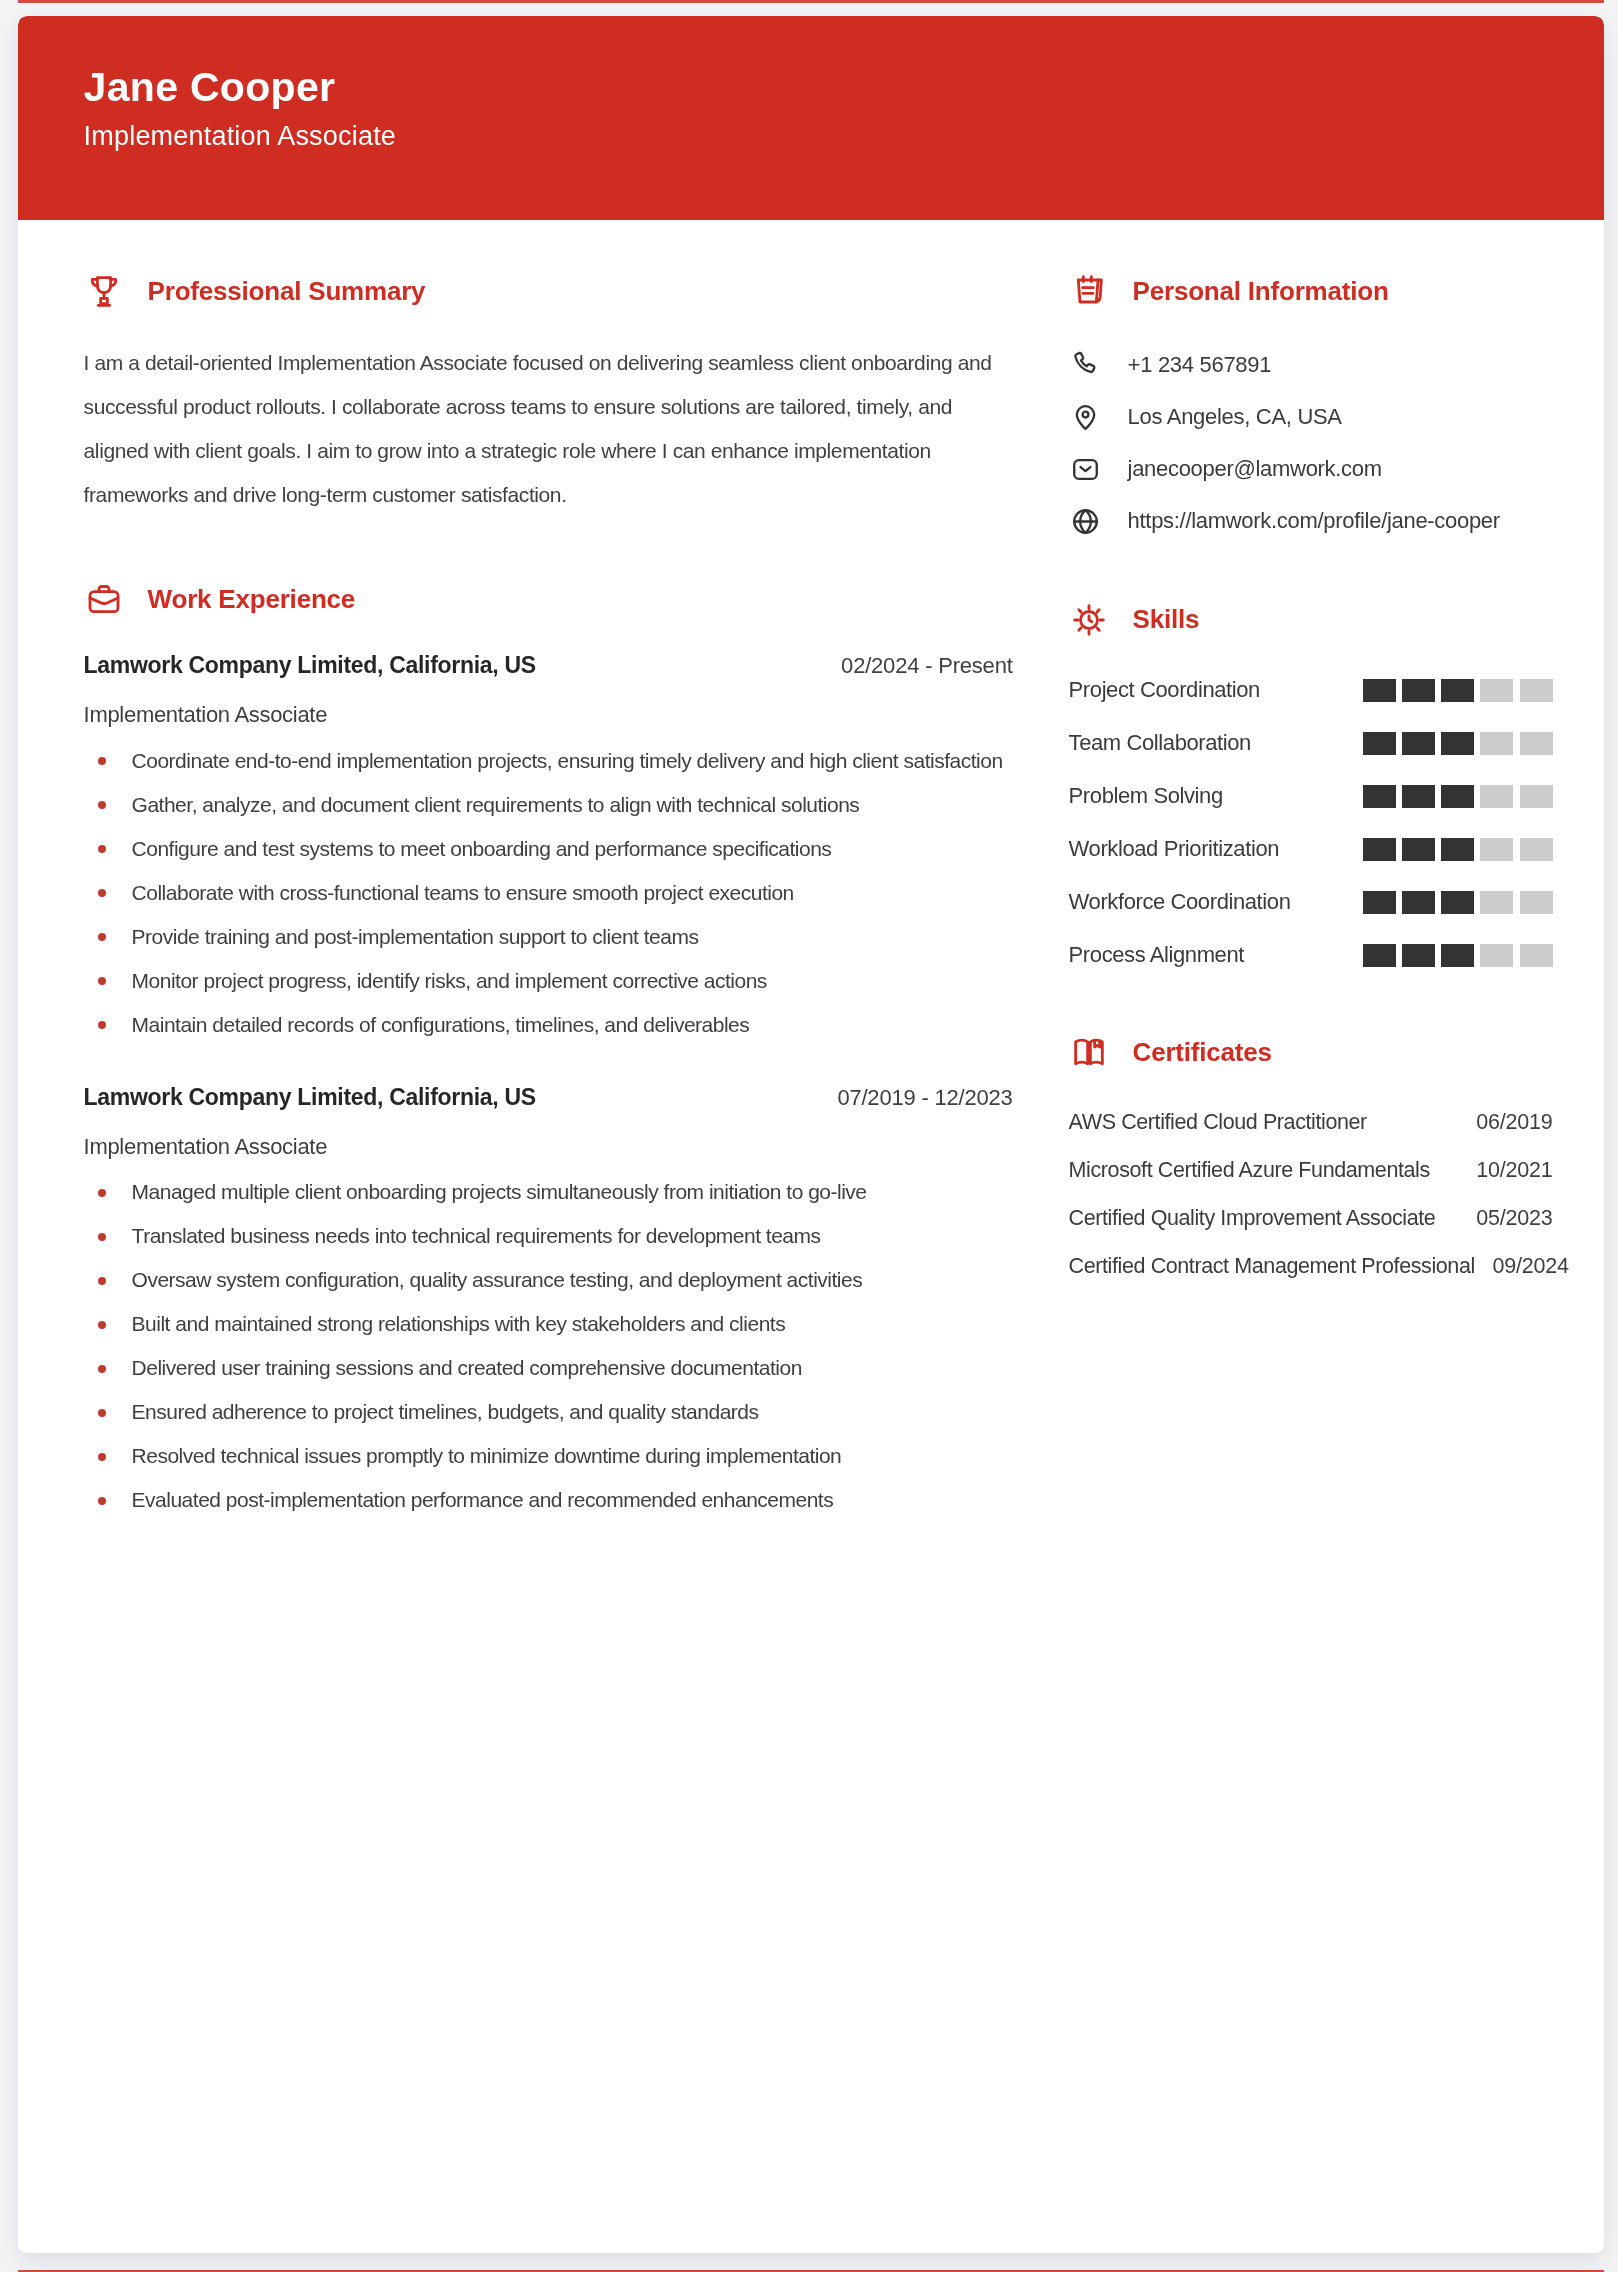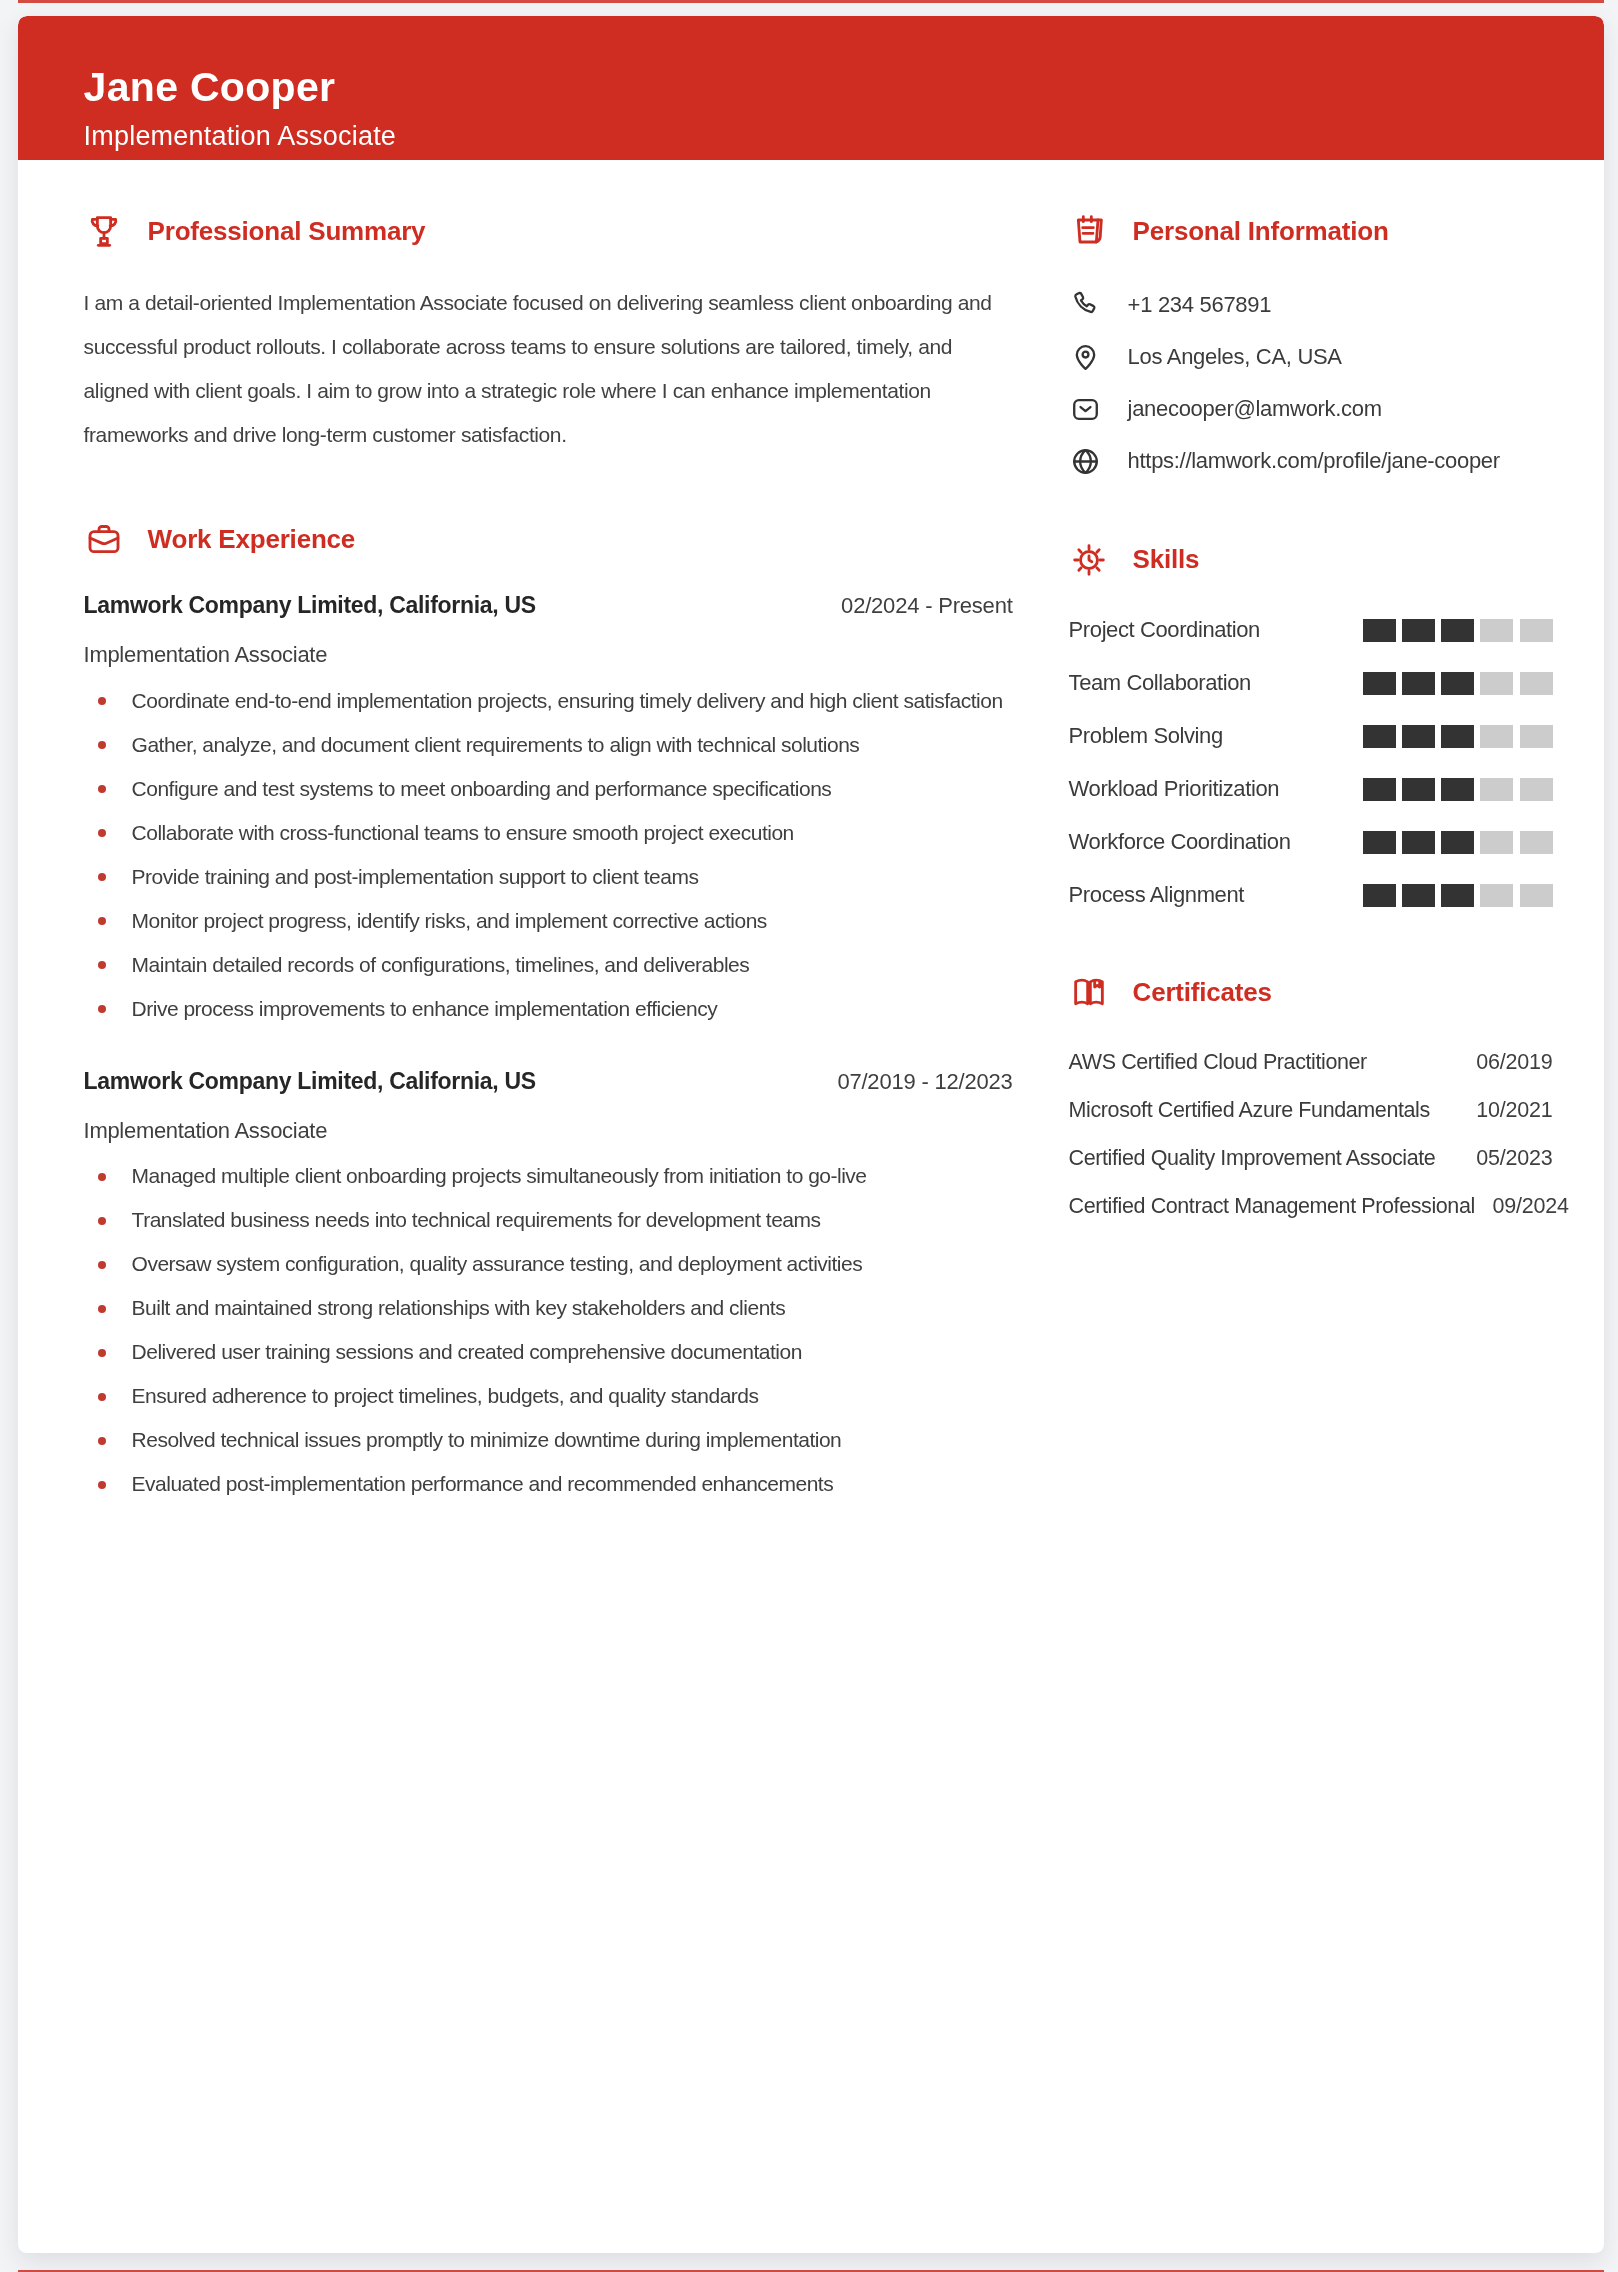--- a/index.html
+++ b/index.html
@@ -20,21 +20,21 @@
     position:absolute; left:17.6px; top:16px;
     width:1586px; height:2237px;
     background:#ffffff;
     border-radius:8.8px;
     box-shadow:0 8.8px 23px rgba(25,35,60,0.10);
     overflow:hidden;
   }
 
   
   .hero {
-    height:144px; background:#cf2d22; color:#ffffff;
+    height:204px; background:#cf2d22; color:#ffffff;
     padding:49px 66px 0 66px;
     border-radius:8.8px 8.8px 0 0;
   }
   .hero h1 { margin:0; font-size:41px; font-weight:700; letter-spacing:0.3px; line-height:1.1; }
   .hero .subtitle { margin-top:10.6px; font-size:27px; font-weight:400; letter-spacing:0.2px; }
 
   
   .columns { display:flex; padding:51px 51px 0 66px; gap:56px; }
   .col-left  { width:929px; flex:none; }
   .col-right { flex:1; min-width:0; }
@@ -153,21 +153,20 @@
             </div>
             <div class="role">Implementation Associate</div>
             <ul class="bullets">
               <li><span class="dot"></span><span>Coordinate end-to-end implementation projects, ensuring timely delivery and high client satisfaction</span></li>
               <li><span class="dot"></span><span>Gather, analyze, and document client requirements to align with technical solutions</span></li>
               <li><span class="dot"></span><span>Configure and test systems to meet onboarding and performance specifications</span></li>
               <li><span class="dot"></span><span>Collaborate with cross-functional teams to ensure smooth project execution</span></li>
               <li><span class="dot"></span><span>Provide training and post-implementation support to client teams</span></li>
               <li><span class="dot"></span><span>Monitor project progress, identify risks, and implement corrective actions</span></li>
               <li><span class="dot"></span><span>Maintain detailed records of configurations, timelines, and deliverables</span></li>
-              <li><span class="dot"></span><span>Drive process improvements to enhance implementation efficiency</span></li>
             </ul>
           </div>
 
           <div class="job">
             <div class="job-row">
               <span class="company">Lamwork Company Limited, California, US</span>
               <span class="dates">07/2019 - 12/2023</span>
             </div>
             <div class="role">Implementation Associate</div>
             <ul class="bullets">

